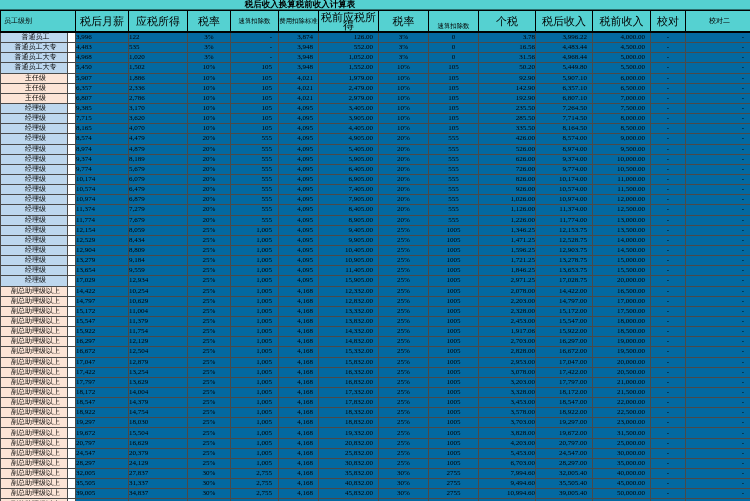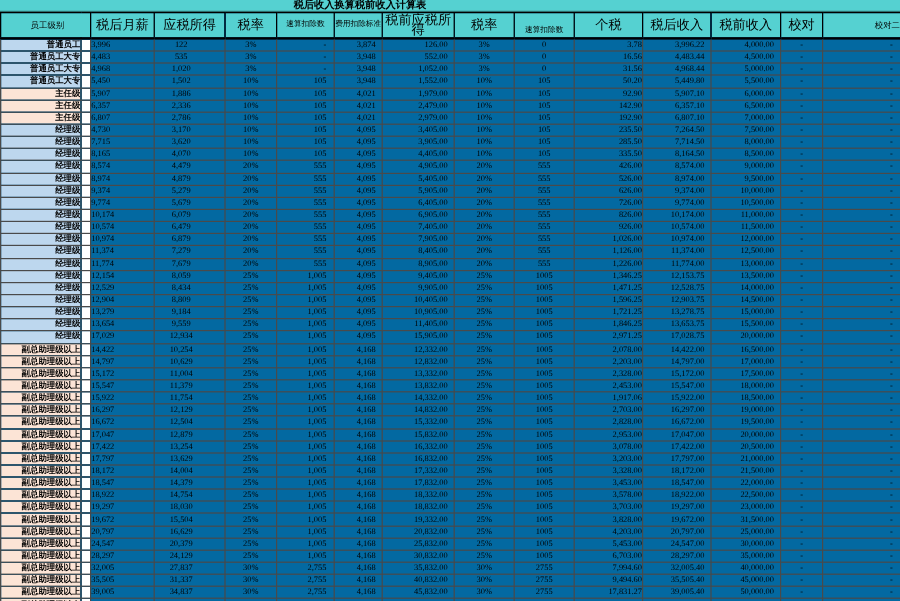--- a/index.html
+++ b/index.html
@@ -6,38 +6,38 @@
   body{width:750px;height:501px;overflow:hidden;background:#ffffff;
        font-family:"Liberation Serif","DejaVu Serif",serif;}
   .sheet{position:relative;width:750px;height:501px;overflow:hidden;background:#0369a1;}
   .title-bar{position:relative;height:9px;background:#55d1d1;border-bottom:1px solid #2d6e6e;}
   .title-text{position:absolute;left:300px;top:0;transform:translateX(-50%);
       font-size:8.5px;line-height:9px;font-weight:bold;color:#000;white-space:nowrap;}
   table{border-collapse:collapse;table-layout:fixed;width:750px;}
   th{background:#55d1d1;border:1px solid #000;font-weight:normal;
      font-size:7px;line-height:8px;text-align:center;vertical-align:middle;
      height:19px;padding:0;color:#000;overflow:hidden;}
-  th.h-level{text-align:center;padding-left:3px;}
+  th.h-level{text-align:left;padding-left:3px;}
   th.h-quick{font-size:6.4px;}
   th.h-quick2{font-size:6.4px;vertical-align:bottom;padding-bottom:1px;}
   th.h-std{font-size:6.4px;}
   th.h-big{font-size:11px;}
-  th.h-check2{text-align:right;padding-left:3px;}
+  th.h-check2{text-align:center;padding-left:3px;}
   thead th{border-bottom:2px solid #000;}
   td{border:1px solid #4a4a4a;height:9.15px;line-height:9px;font-size:7px;
      padding:0;vertical-align:middle;color:#000;overflow:hidden;white-space:nowrap;}
-  td.c-left{text-align:right;padding-left:3px;font-weight:bold;}
+  td.c-left{text-align:center;padding-left:3px;}
   td.fill-blue{background:#bdd7ee;}
   td.fill-peach{background:#fce4d6;}
   td.c-spacer{background:#ffffff;}
   td.c-r5{text-align:right;padding-right:5px;}
   td.c-r6{text-align:right;padding-right:6px;}
   td.c-r10{padding-right:10px;}
   td.c-r12{text-align:right;}
-  td.c-r14{text-align:center;padding-right:14px;}
+  td.c-r14{text-align:left;padding-right:14px;}
   td.c-center{text-align:center;}
 </style>
 </head>
 <body>
 
 <div class="sheet">
   <div class="title-bar">
     <span class="title-text">税后收入换算税前收入计算表</span>
   </div>
   <table>
@@ -192,21 +192,21 @@
           <td class="c-center">105</td>
           <td class="c-r12">192.90</td>
           <td class="c-r5">6,807.10</td>
           <td class="c-r5">7,000.00</td>
           <td class="c-center">-</td>
           <td class="c-r6">-</td>
         </tr>
         <tr>
           <td class="c-left fill-blue">经理级</td>
           <td class="c-spacer"></td>
-          <td class="c-r10">4,730</td>
+          <td class="c-r10">9,385</td>
           <td class="c-r14">3,170</td>
           <td class="c-center">10%</td>
           <td class="c-r6">105</td>
           <td class="c-r5">4,095</td>
           <td class="c-r5">3,405.00</td>
           <td class="c-center">10%</td>
           <td class="c-center">105</td>
           <td class="c-r12">235.50</td>
           <td class="c-r5">7,264.50</td>
           <td class="c-r5">7,500.00</td>
@@ -278,21 +278,21 @@
           <td class="c-r12">526.00</td>
           <td class="c-r5">8,974.00</td>
           <td class="c-r5">9,500.00</td>
           <td class="c-center">-</td>
           <td class="c-r6">-</td>
         </tr>
         <tr>
           <td class="c-left fill-blue">经理级</td>
           <td class="c-spacer"></td>
           <td class="c-r10">9,374</td>
-          <td class="c-r14">5,279</td>
+          <td class="c-r14">8,189</td>
           <td class="c-center">20%</td>
           <td class="c-r6">555</td>
           <td class="c-r5">4,095</td>
           <td class="c-r5">5,905.00</td>
           <td class="c-center">20%</td>
           <td class="c-center">555</td>
           <td class="c-r12">626.00</td>
           <td class="c-r5">9,374.00</td>
           <td class="c-r5">10,000.00</td>
           <td class="c-center">-</td>
@@ -846,21 +846,21 @@
           <td class="c-left fill-peach">副总助理级以上</td>
           <td class="c-spacer"></td>
           <td class="c-r10">39,005</td>
           <td class="c-r14">34,837</td>
           <td class="c-center">30%</td>
           <td class="c-r6">2,755</td>
           <td class="c-r5">4,168</td>
           <td class="c-r5">45,832.00</td>
           <td class="c-center">30%</td>
           <td class="c-center">2755</td>
-          <td class="c-r12">17,831.27</td>
+          <td class="c-r12">10,994.60</td>
           <td class="c-r5">39,005.40</td>
           <td class="c-r5">50,000.00</td>
           <td class="c-center">-</td>
           <td class="c-r6">-</td>
         </tr>
         <tr>
           <td class="c-left fill-peach">副总助理级以上</td>
           <td class="c-spacer"></td>
           <td class="c-r10">42,505</td>
           <td class="c-r14">38,337</td>

